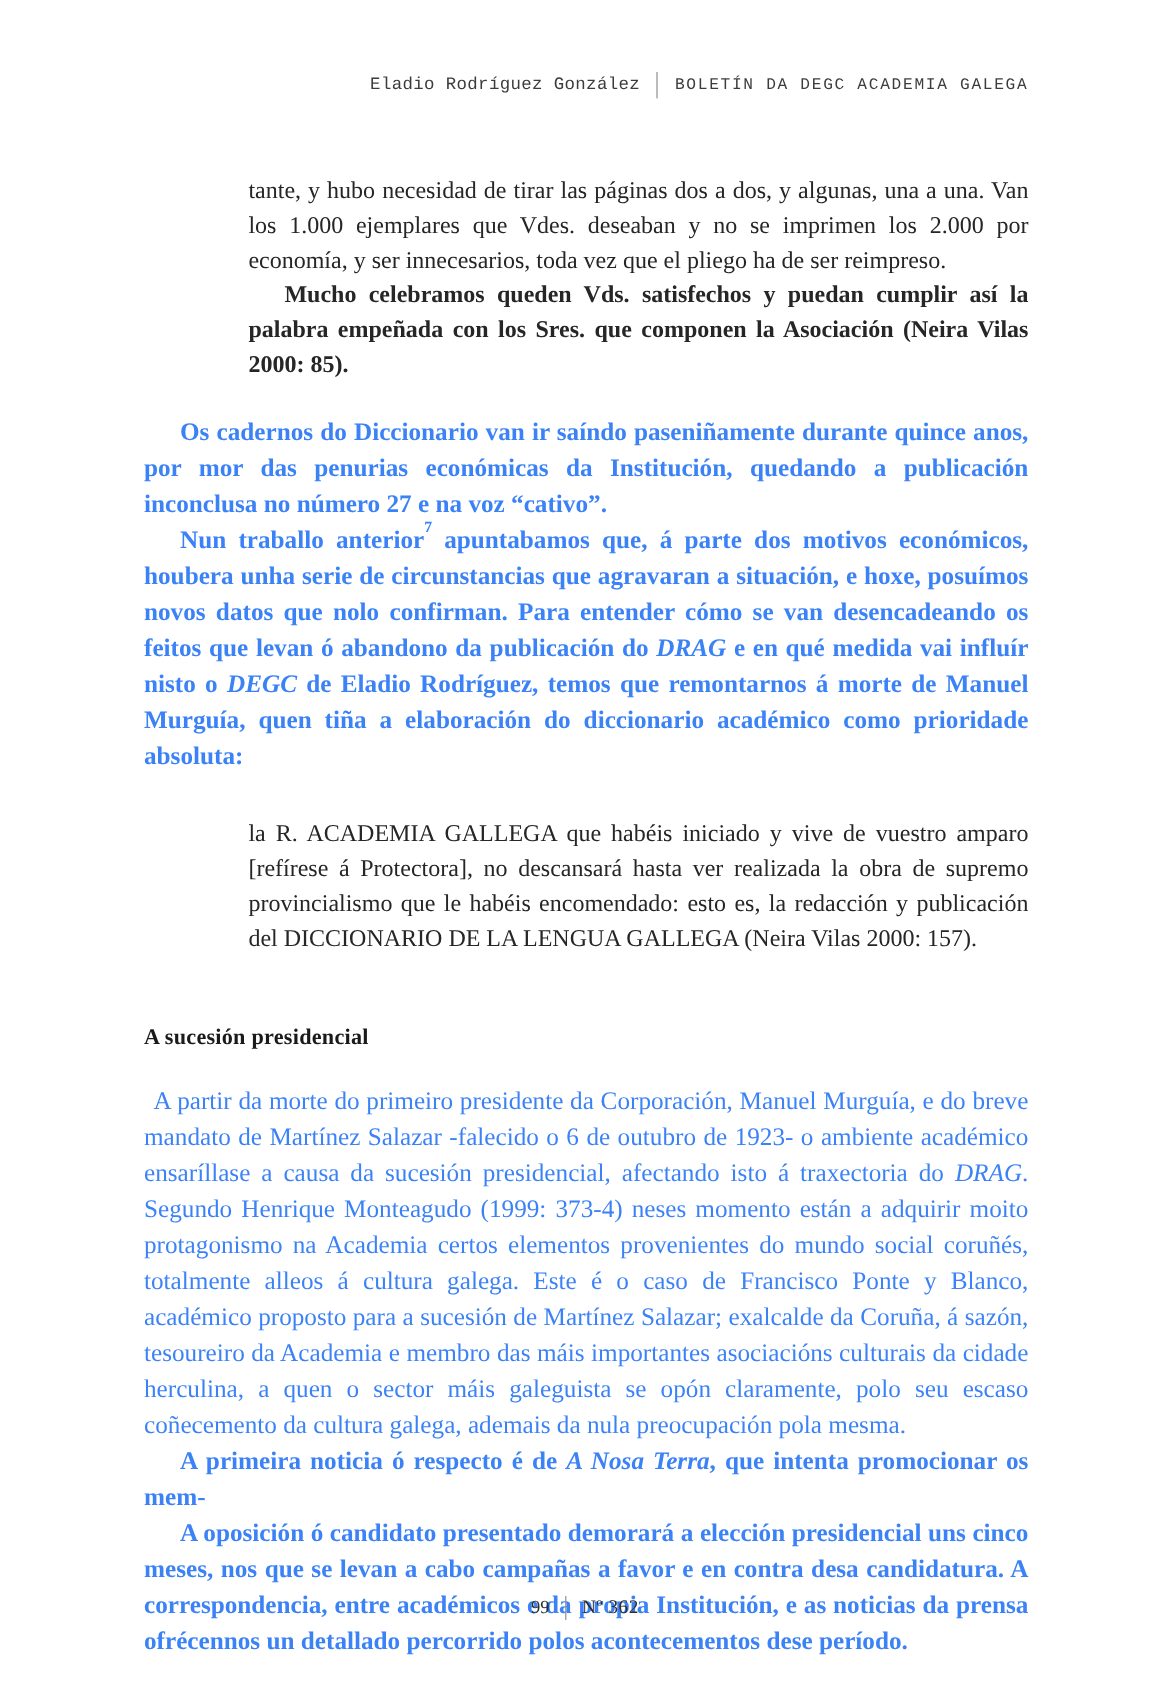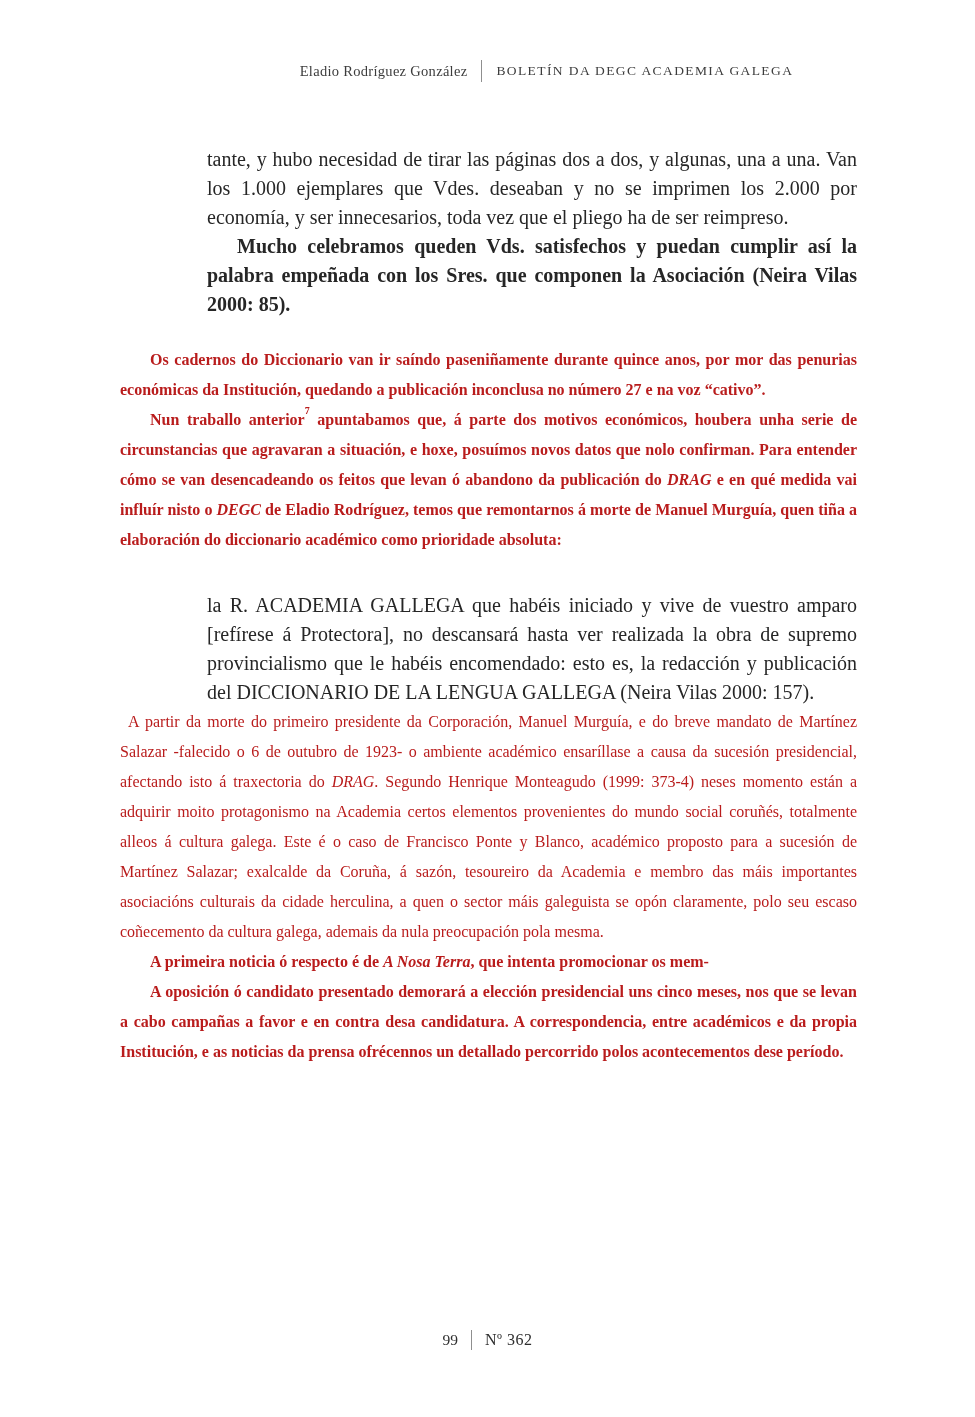--- a/index.html
+++ b/index.html
@@ -18,25 +18,26 @@
     margin: 0 auto;
   }
 
   
   .page-header {
     position: absolute;
     top: 60px;
     left: 120px;
     width: 737px;
     display: flex;
-    justify-content: center;
+    justify-content: flex-end;
     align-items: center;
     gap: 14px;
     padding-left: 116px;
     box-sizing: border-box;
+    font-family: Liberation Mono, monospace;
   }
   .page-header .author {
     font-size: 14.5px;
     color: #3c3c3c;
     letter-spacing: 0.3px;
     white-space: nowrap;
   }
   .page-header .journal {
     font-size: 13.5px;
     color: #3c3c3c;
@@ -64,23 +65,23 @@
     padding: 0;
     font-size: 20px;
     line-height: 29px;
     color: #262626;
   }
   blockquote.quote p { margin: 0; }
   blockquote.quote2 { margin-top: 36px; margin-bottom: 0; }
 
   p.bp {
     margin: 0;
-    font-size: 16px;
+    font-size: 21px;
     line-height: 30px;
-    color: #b91c1c;
+    color: #3b82f6;
   }
   p.first-after-quote { margin-top: 26px; }
   .indent { text-indent: 30px; font-weight: bold; }
   .small-indent { text-indent: 8px; }
 
   h2.section-heading {
     margin: 58px 0 26px 0;
     font-size: 18.5px;
     font-weight: bold;
     color: #1a1a1a;
@@ -137,20 +138,21 @@
     </blockquote>
 
     <p class="bp indent first-after-quote">Os cadernos do Diccionario van ir saíndo paseniñamente durante quince anos, por mor das penurias económicas da Institución, quedando a publicación inconclusa no número 27 e na voz “cativo”.</p>
 
     <p class="bp indent"><span>Nun traballo anterior</span><sup>7</sup><span> apuntabamos que, á parte dos motivos económicos, houbera unha serie de circunstancias que agravaran a situación, e hoxe, posuímos novos datos que nolo confirman. Para entender cómo se van desencadeando os feitos que levan ó abandono da publicación do </span><em>DRAG</em><span> e en qué medida vai influír nisto o </span><em>DEGC</em><span> de Eladio Rodríguez, temos que remontarnos á morte de Manuel Murguía, quen tiña a elaboración do diccionario académico como prioridade absoluta:</span></p>
 
     <blockquote class="quote quote2">
       <p class="qp">la R. ACADEMIA GALLEGA que habéis iniciado y vive de vuestro amparo [refírese á Protectora], no descansará hasta ver realizada la obra de supremo provincialismo que le habéis encomendado: esto es, la redacción y publicación del DICCIONARIO DE LA LENGUA GALLEGA (Neira Vilas 2000: 157).</p>
     </blockquote>
 
+    <h2 class="section-heading">A sucesión presidencial</h2>
 
     <p class="bp small-indent"><span>A partir da morte do primeiro presidente da Corporación, Manuel Murguía, e do breve mandato de Martínez Salazar -falecido o 6 de outubro de 1923- o ambiente académico ensaríllase a causa da sucesión presidencial, afectando isto á traxectoria do </span><em>DRAG</em><span>. Segundo Henrique Monteagudo (1999: 373-4) neses momento están a adquirir moito protagonismo na Academia certos elementos provenientes do mundo social coruñés, totalmente alleos á cultura galega. Este é o caso de Francisco Ponte y Blanco, académico proposto para a sucesión de Martínez Salazar; exalcalde da Coruña, á sazón, tesoureiro da Academia e membro das máis importantes asociacións culturais da cidade herculina, a quen o sector máis galeguista se opón claramente, polo seu escaso coñecemento da cultura galega, ademais da nula preocupación pola mesma.</span></p>
 
     <p class="bp indent"><span>A primeira noticia ó respecto é de </span><em>A Nosa Terra</em><span>, que intenta promocionar os mem-</span></p>
 
     <p class="bp indent">A oposición ó candidato presentado demorará a elección presidencial uns cinco meses, nos que se levan a cabo campañas a favor e en contra desa candidatura. A correspondencia, entre académicos e da propia Institución, e as noticias da prensa ofrécennos un detallado percorrido polos acontecementos dese período.</p>
 
   </main>
 
   <footer class="page-footer">

